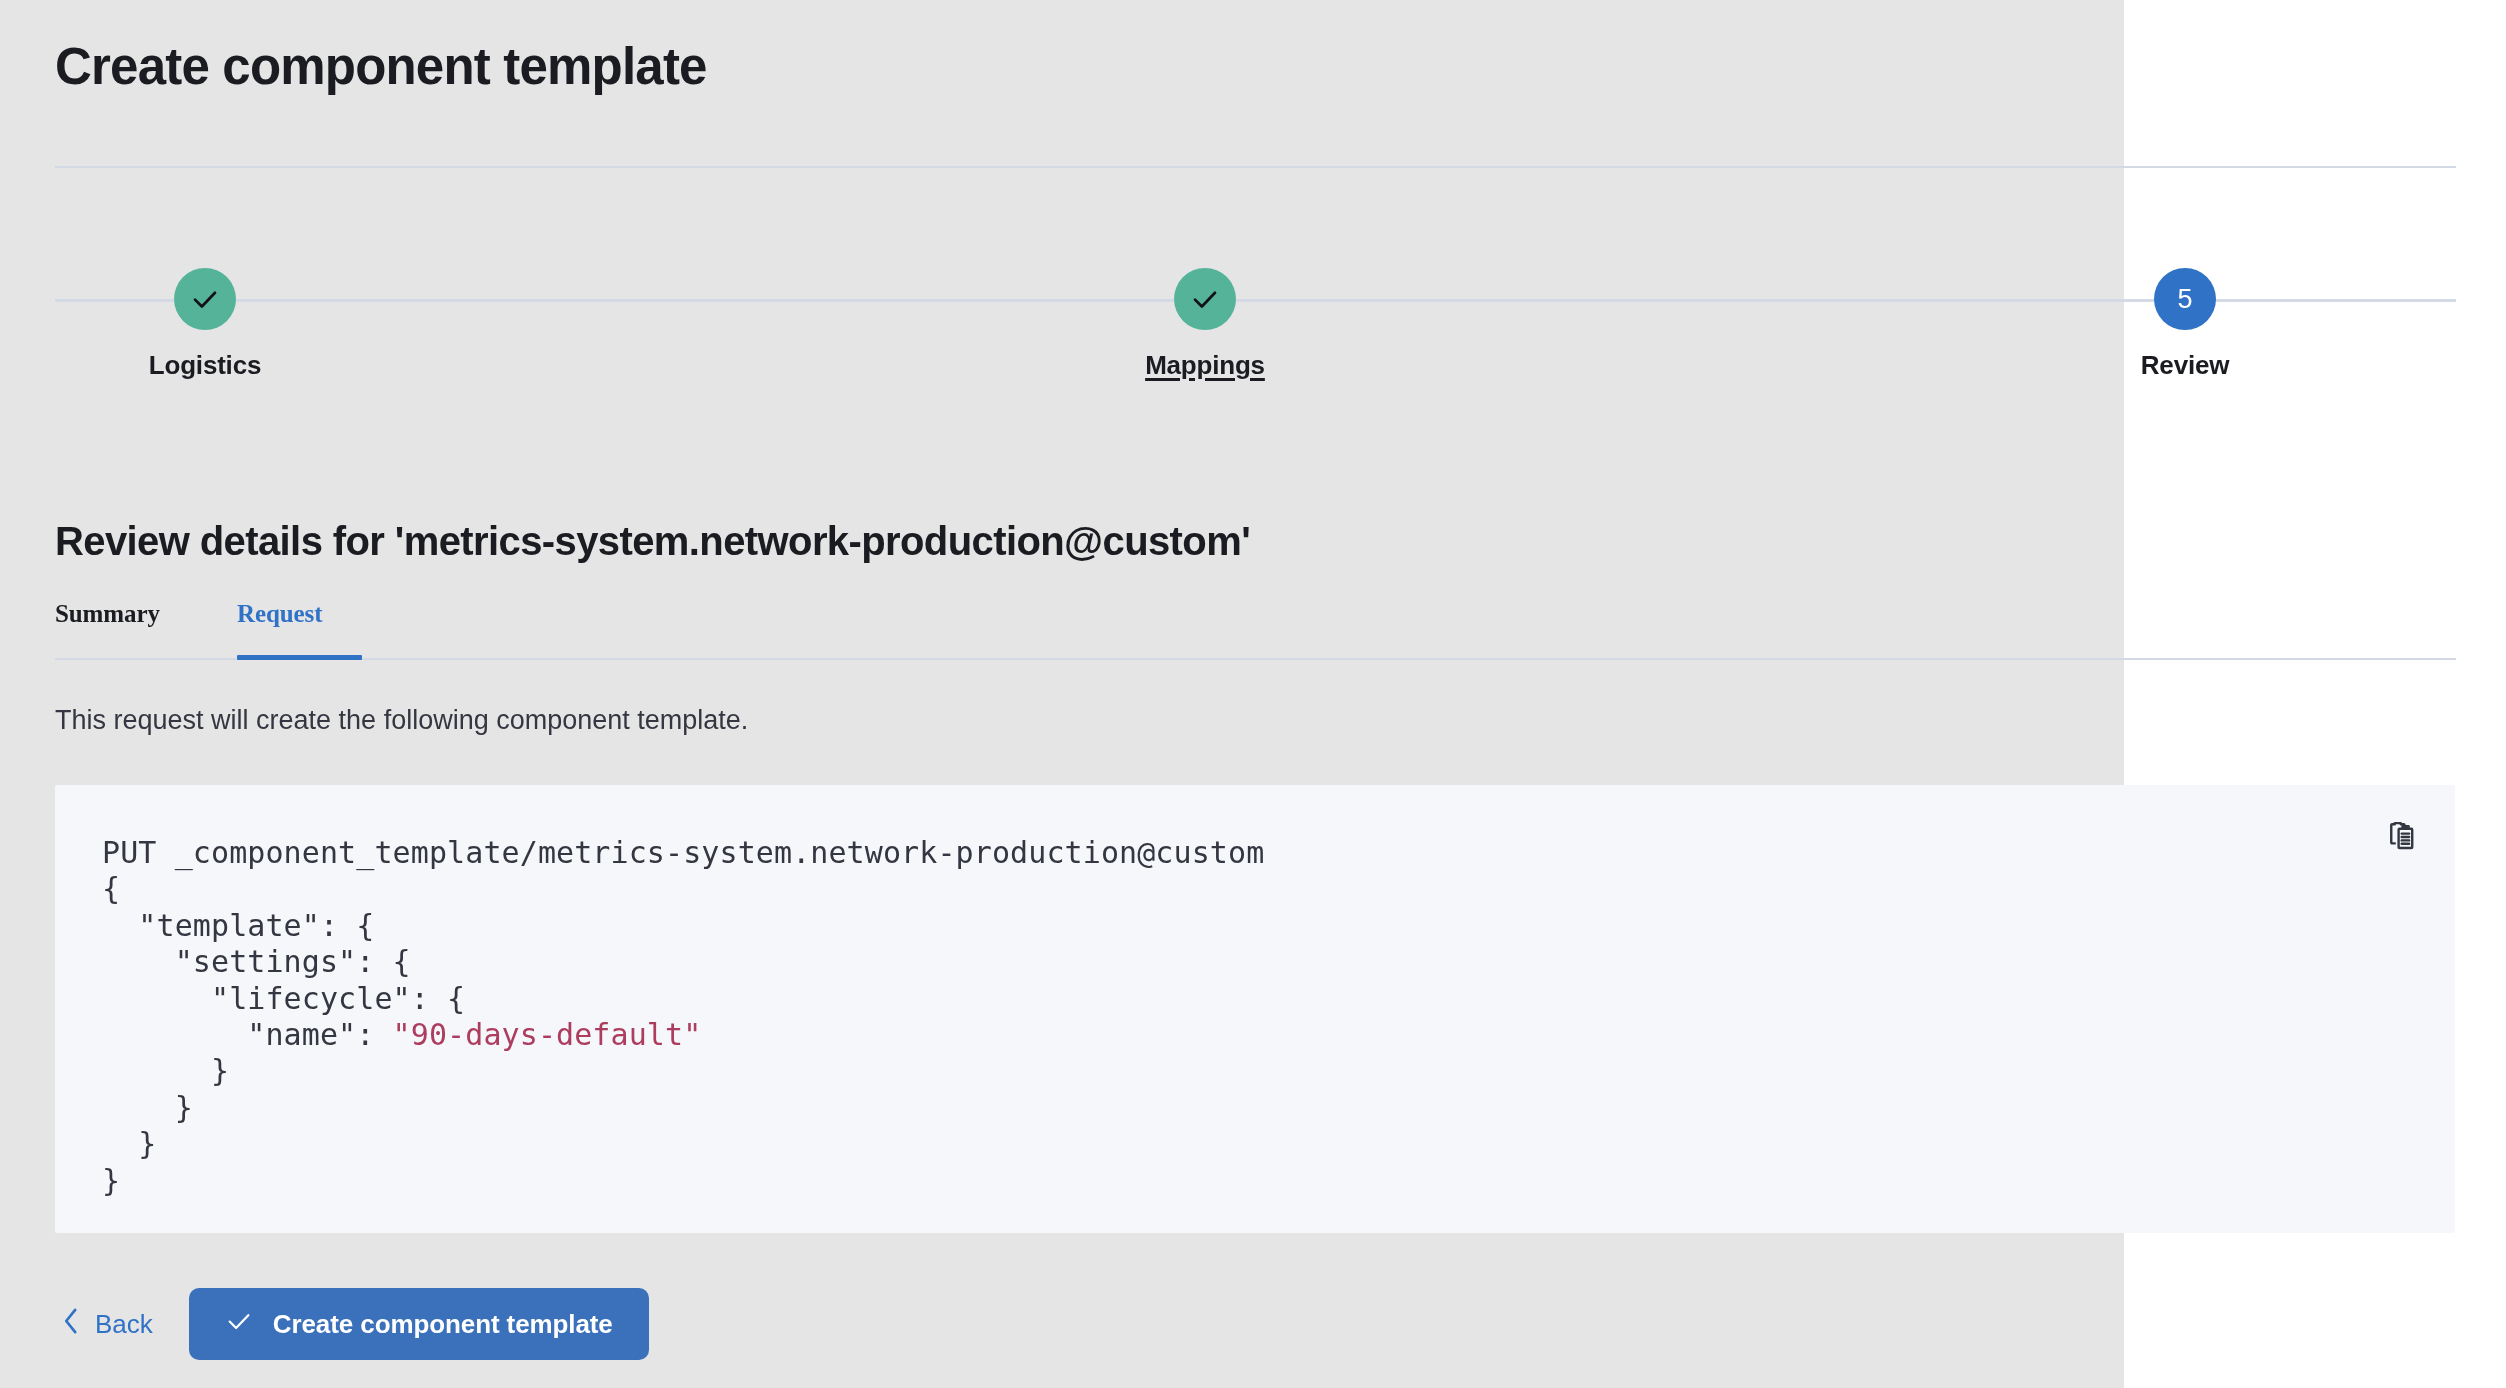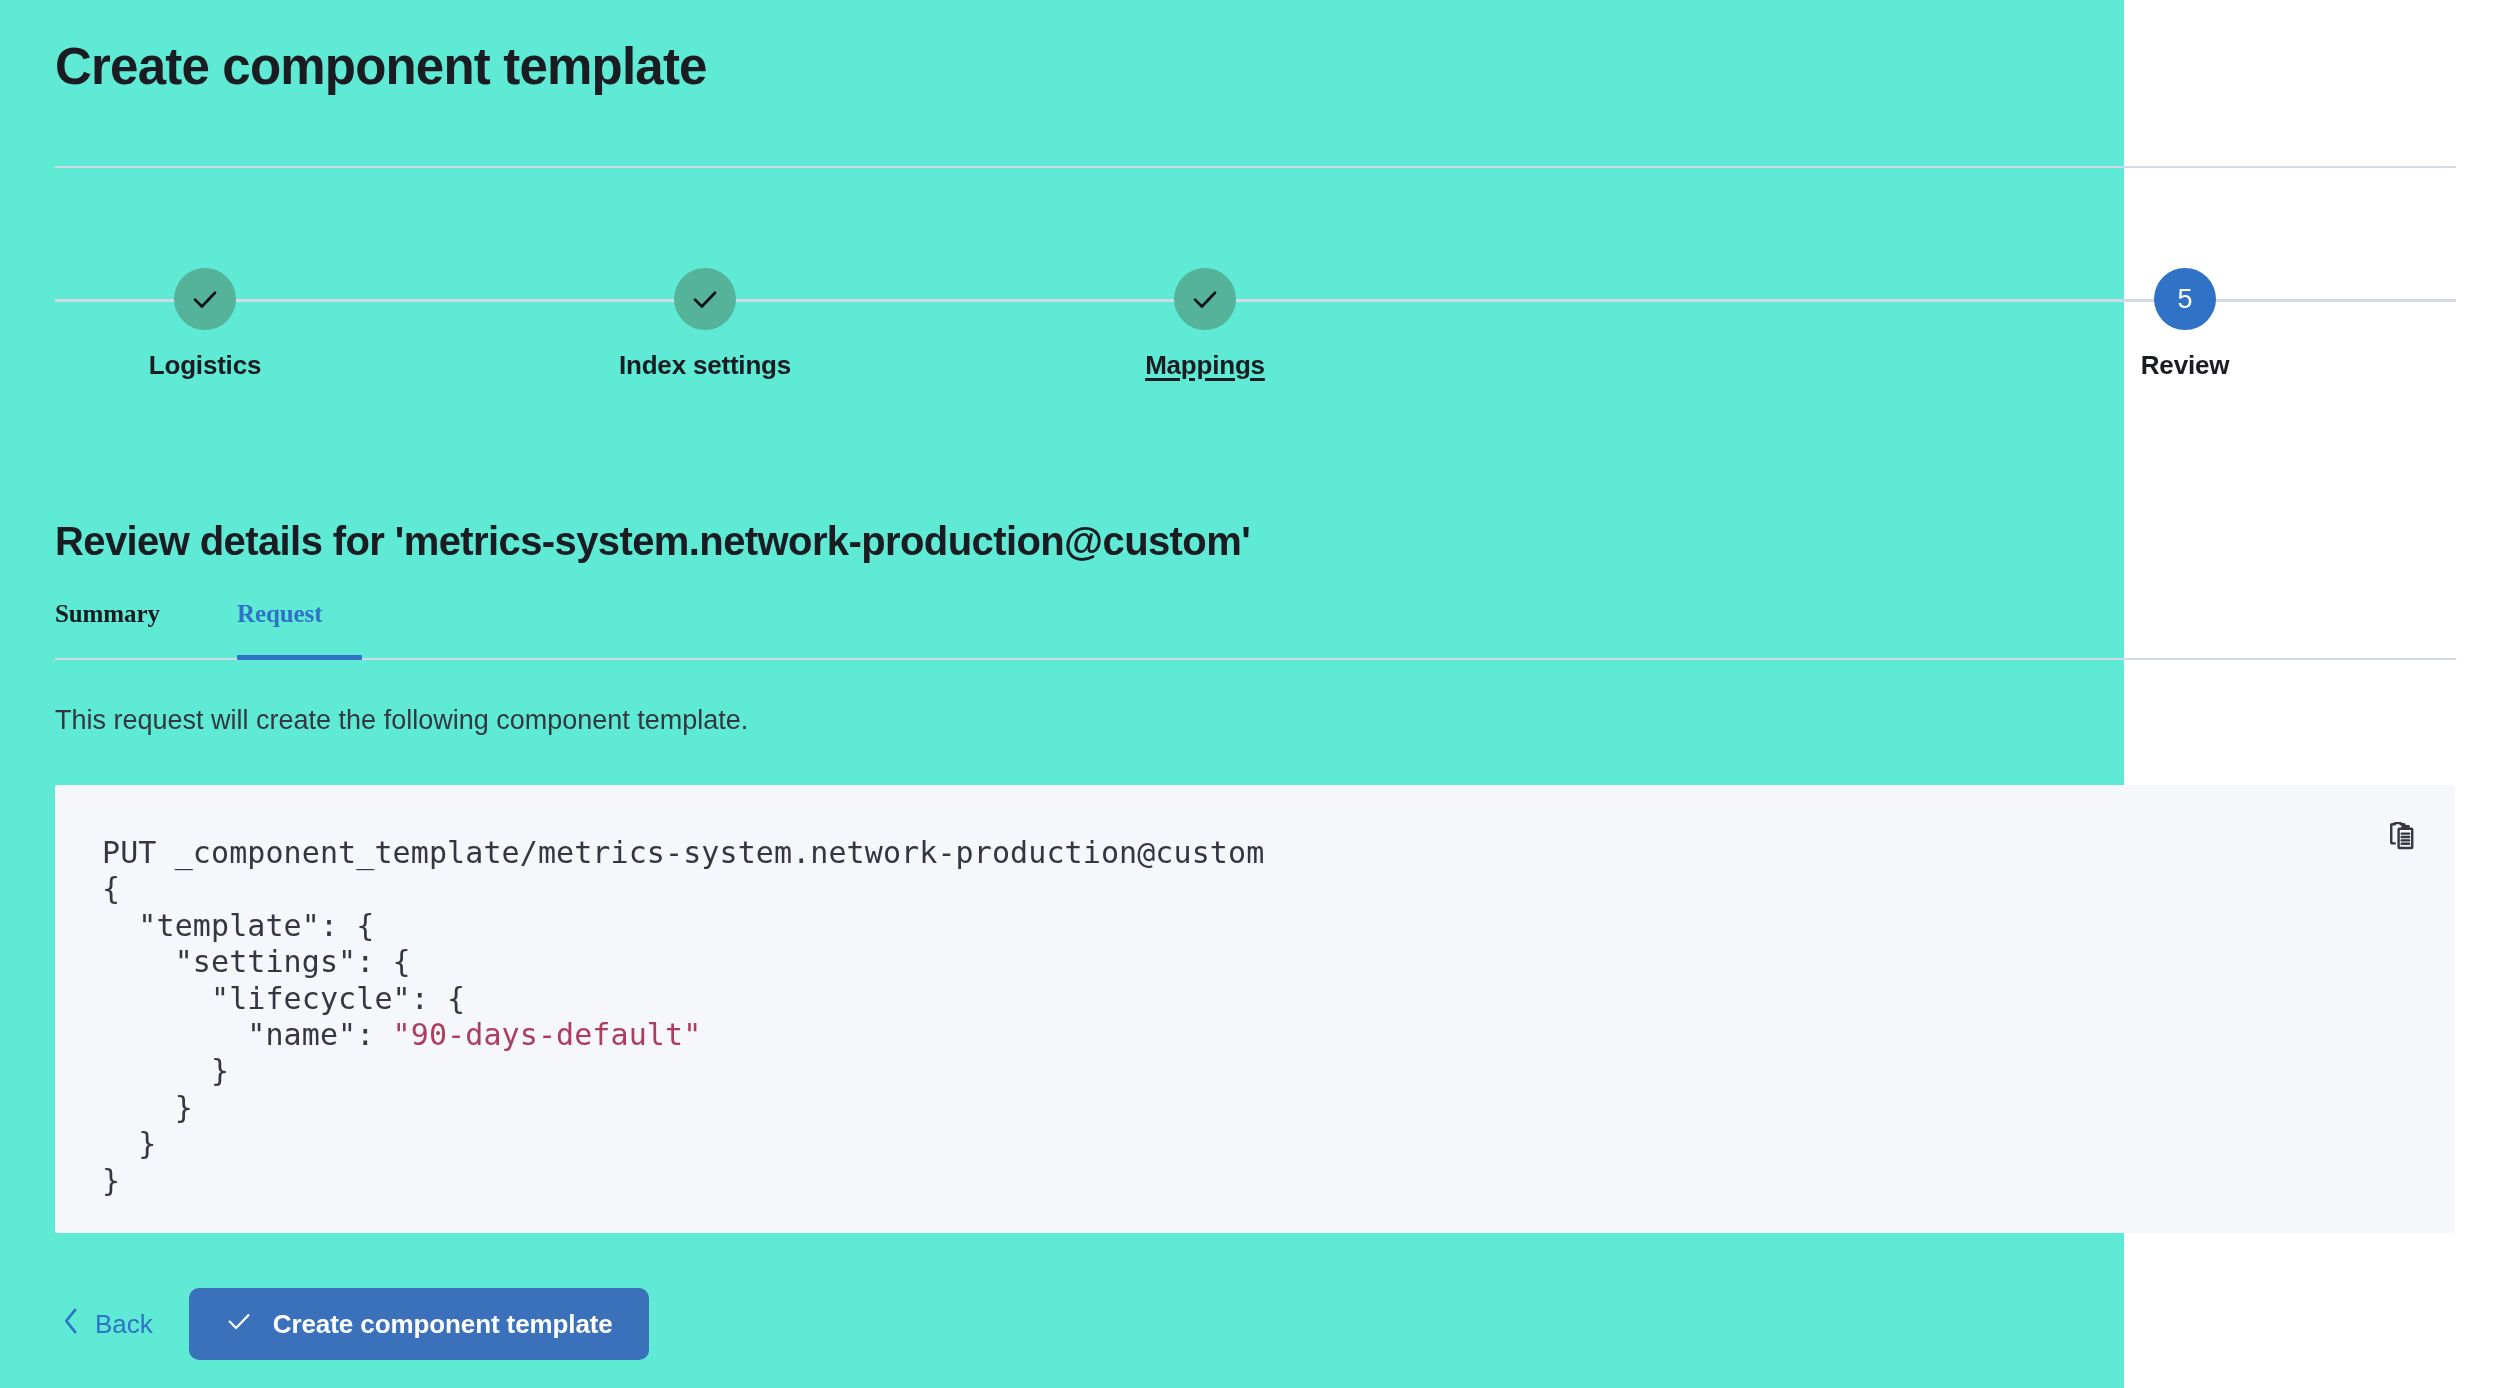--- a/index.html
+++ b/index.html
@@ -10,21 +10,21 @@
     background: #ffffff;
     font-family: "Liberation Sans", sans-serif;
     color: #1a1c21;
     overflow: hidden;
   }
 
   .page {
     position: relative;
     width: 2124px;
     height: 1388px;
-    background: #5eead4;
+    background: #e5e5e5;
   }
 
   
   .page-title {
     position: absolute;
     left: 55px;
     top: 38px;
     font-size: 51px;
     font-weight: 700;
     letter-spacing: -0.8px;
@@ -265,30 +265,20 @@
       <div class="step-circle complete">
         <span>
           <svg width="30" height="30" viewBox="0 0 24 24" fill="none" stroke="#131317" stroke-width="2.2" stroke-linecap="round" stroke-linejoin="round">
               <polyline points="4,12.5 9.5,18 20,7"></polyline>
             </svg>
         </span>
       </div>
       <span class="step-label">Logistics</span>
     </div>
 
-    <div class="step" id="step-1" style="left:650px;">
-      <div class="step-circle complete">
-        <span>
-          <svg width="30" height="30" viewBox="0 0 24 24" fill="none" stroke="#131317" stroke-width="2.2" stroke-linecap="round" stroke-linejoin="round">
-              <polyline points="4,12.5 9.5,18 20,7"></polyline>
-            </svg>
-        </span>
-      </div>
-      <span class="step-label">Index settings</span>
-    </div>
 
     <div class="step" id="step-2" style="left:1150px;">
       <div class="step-circle complete">
         <span>
           <svg width="30" height="30" viewBox="0 0 24 24" fill="none" stroke="#131317" stroke-width="2.2" stroke-linecap="round" stroke-linejoin="round">
               <polyline points="4,12.5 9.5,18 20,7"></polyline>
             </svg>
         </span>
       </div>
       <span class="step-label hovered">Mappings</span>

